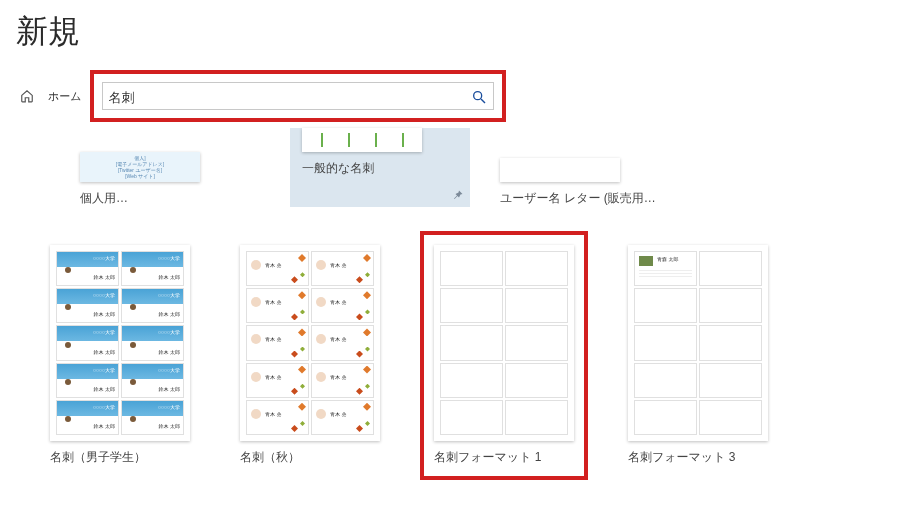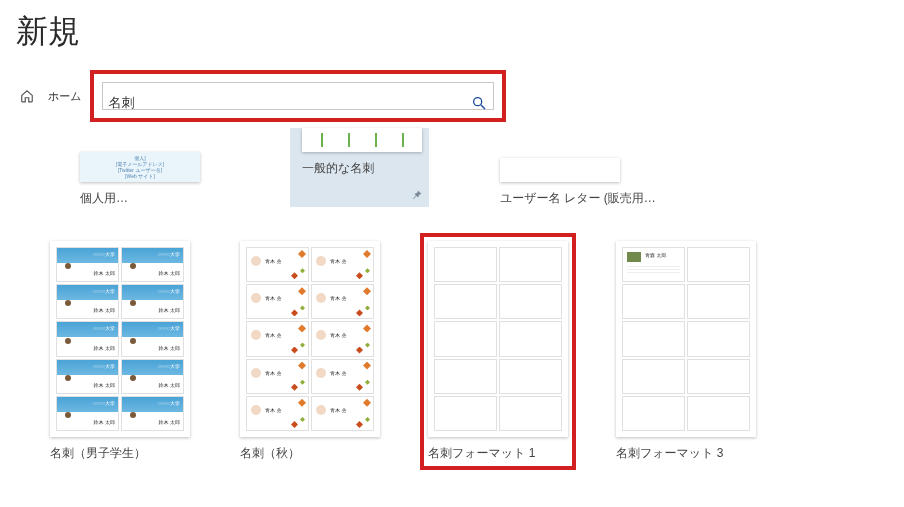--- a/index.html
+++ b/index.html
@@ -33,26 +33,26 @@
   }
   .home-icon svg { width: 14px; height: 14px; display: block; }
   .search-wrap {
     position: relative;
     margin-left: 8px;
     border: 4px solid #d22020;
     padding: 8px;
   }
   .search-box {
     display: flex;
-    align-items: flex-start;
+    align-items: flex-end;
     border: 1px solid #c8c8c8;
     background: #fff;
     width: 392px;
     height: 28px;
-    padding: 12px 6px;
+    padding: 4px 6px;
   }
   .search-input {
     flex: 1;
     border: none;
     outline: none;
     font-size: 13px;
     font-family: inherit;
     color: #333;
     background: transparent;
   }
@@ -79,21 +79,21 @@
   .thumb {
     background: #fff;
     box-shadow: 0 1px 3px rgba(0,0,0,.25);
   }
 
   
   .thumb.small { width: 120px; height: 24px; }
   .thumb.kojin { height: 30px; background: linear-gradient(#e9f4fb,#e9f4fb); display:flex; flex-direction:column; align-items:center; justify-content:center; font-size:5px; color:#5888b3;}
   .thumb.ippan { height: 24px; display:flex; align-items:center; justify-content:space-around; padding:0 6px;}
   .ippan .bar { width:2px; height:14px; background:#6ab04c; }
-  .ippan-wrap { background:#dbe6ef; padding:0 18px 30px 12px; position:relative; width:139px; }
+  .ippan-wrap { background:#dbe6ef; padding:0 18px 30px 12px; position:relative; width:180px; }
   .pin-icon { position:absolute; right:6px; bottom:6px; color:#7c8a99; }
   .pin-icon svg { width:12px; height:12px; display:block; }
   .thumb.letter { height:24px; }
   .thumb.kuji { height:24px; display:flex; align-items:center; justify-content:center; }
   .kuji-inner { width:108px; height:18px; border:1px solid #b33a3a; display:flex; }
   .kuji-inner div { flex:1; border-right:1px dashed #d09090; }
   .kuji-inner div:last-child { border-right:none; }
 
   
   .thumb.large { width: 140px; height: 196px; padding:6px; }
@@ -116,21 +116,21 @@
   .tile.autumn .txt { position:absolute; left:18px; top:10px; font-size:5px; color:#333; }
 
   
   .tile.f3 .photo { position:absolute; left:4px; top:4px; width:14px; height:10px; background:#6f8a4a; }
   .tile.f3 { position:relative; }
   .tile.f3 .nm { position:absolute; left:22px; top:4px; font-size:5px; color:#333; }
   .tile.f3 .lines { position:absolute; left:4px; top:18px; right:4px; height:8px; background:repeating-linear-gradient(#eee,#eee 1px,#fff 1px,#fff 3px); }
 
   .highlight-box {
     border: 4px solid #d22020;
-    padding: 4px;
+    padding: 10px;
     margin: -10px;
   }
   .highlight-box .tpl-label { margin-top: 8px; }
 
   .row1 .tpl { width:160px; }
 </style>
 </head>
 <body>
 
 <div class="page-title">新規</div>

